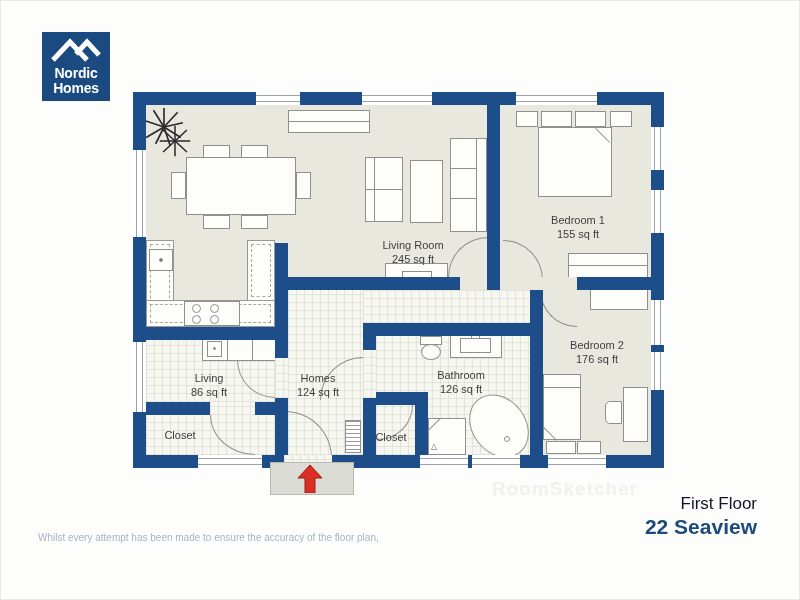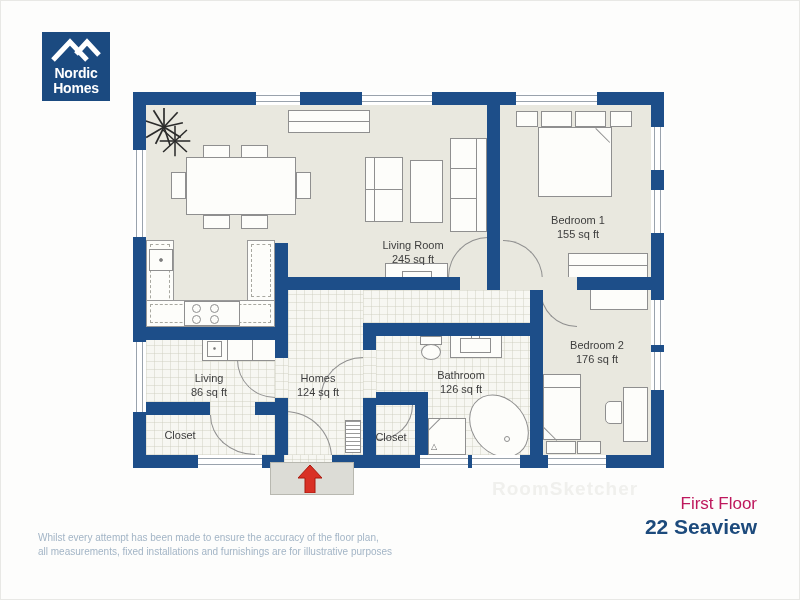--- a/index.html
+++ b/index.html
@@ -31,21 +31,21 @@
   .label{position:absolute;text-align:center;color:#3d3d3d;font-size:11px;line-height:1.3;}
   .label span{display:block;}
   .radiator{position:absolute;background:#fff;border:1px solid #8f8f8f;box-sizing:border-box;
     background-image:repeating-linear-gradient(to bottom,#9a9a9a 0 1px,transparent 1px 4px);}
   #logo{position:absolute;left:42px;top:32px;width:68px;height:69px;background:var(--logo);
         color:#fff;text-align:center;}
   #logo .lg-txt{font-weight:bold;font-size:14px;line-height:15px;letter-spacing:-0.2px;}
   #disclaimer{position:absolute;left:38px;top:531px;width:460px;color:var(--text_light);
         font-size:10px;line-height:1.42;}
   #title-block{position:absolute;left:460px;top:494px;width:297px;text-align:right;}
-  #floor-label{font-size:17px;color:#be185d;line-height:1.2;}
+  #floor-label{font-size:17px;color:#0f172a;line-height:1.2;}
   #address{font-size:21px;font-weight:bold;color:var(--address);line-height:1.25;}
   #watermark{position:absolute;left:492px;top:478px;width:200px;font-size:19px;font-weight:bold;
         color:#f0f0ed;letter-spacing:1px;}
   .porch{position:absolute;background:#dcdcd6;border:1px solid #b8b8b0;box-sizing:border-box;}
 </style>
 </head>
 <body>
 
 <div id="page">
 
@@ -247,20 +247,19 @@
     </div>
     <div class="label" style="left:356px;top:430px;width:70px;">
       <span>Closet</span>
     </div>
   </div>
 
   <div id="watermark">RoomSketcher</div>
 
   <div id="disclaimer">
     <div>Whilst every attempt has been made to ensure the accuracy of the floor plan,</div>
-    <div>all measurements, fixed installations and furnishings are for illustrative purposes</div>
   </div>
   <div id="title-block">
     <div id="floor-label">First Floor</div>
     <div id="address">22 Seaview</div>
   </div>
 
 </div>
 
 </body></html>

